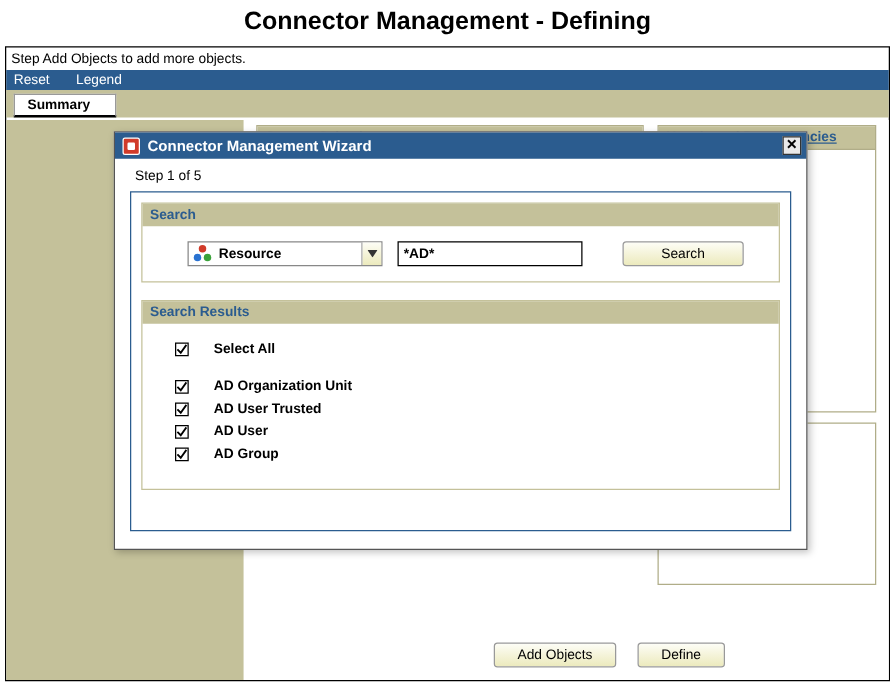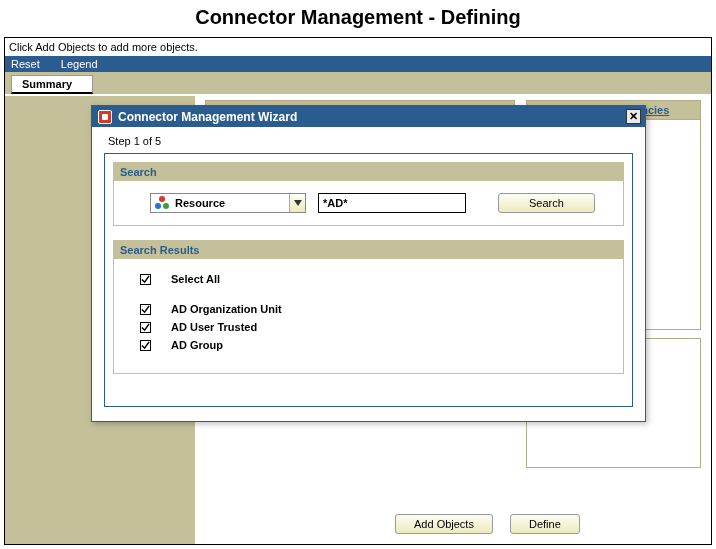--- a/index.html
+++ b/index.html
@@ -261,21 +261,21 @@
   }
   .btn-wide { padding: 3px 34px; }
   .btn-xwide { padding: 3px 60px; }
 </style>
 </head>
 <body>
 
 <div class="page-title">Connector Management - Defining</div>
 
 <div class="outer-frame">
-  <div class="instr">Click Add Objects to add more objects.</div>
+  <div class="instr">Step Add Objects to add more objects.</div>
   <div class="toolbar">
     <span>Reset</span>
     <span>Legend</span>
   </div>
   <div class="tabstrip">
     <div class="tab">Summary</div>
   </div>
 
   <div class="workarea">
     <div class="sidebar"></div>
@@ -360,20 +360,28 @@
                 </svg>
               </span>
             <span class="chk-label bold">AD User Trusted</span>
           </div>
           <div class="chk-row">
             <span class="chk">
                 <svg viewBox="0 0 10 10">
                   <polyline points="1,5 4,8 9,1" fill="none" stroke="#000" stroke-width="1.6"></polyline>
                 </svg>
               </span>
+            <span class="chk-label bold">AD User</span>
+          </div>
+          <div class="chk-row">
+            <span class="chk">
+                <svg viewBox="0 0 10 10">
+                  <polyline points="1,5 4,8 9,1" fill="none" stroke="#000" stroke-width="1.6"></polyline>
+                </svg>
+              </span>
             <span class="chk-label bold">AD Group</span>
           </div>
         </div>
       </div>
 
     </div>
   </div>
 </div>
 
 </body></html>

